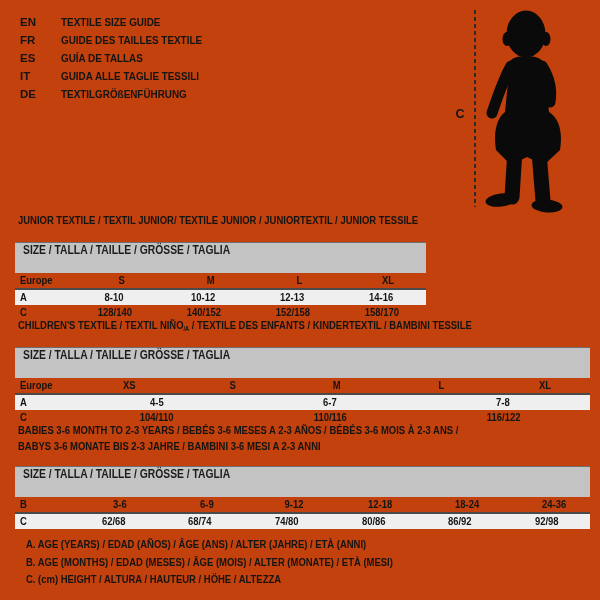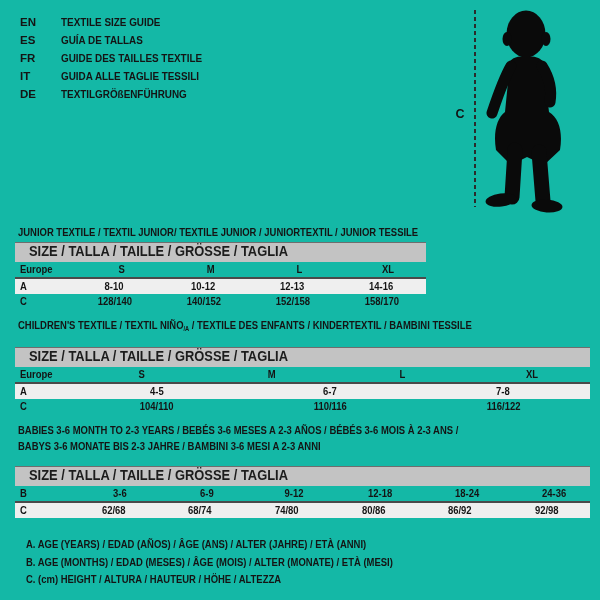--- a/index.html
+++ b/index.html
@@ -1,18 +1,18 @@
 <!DOCTYPE html>
 <html><head>
 <meta charset="utf-8">
 <style>
   html,body { margin:0; padding:0; background:#fff; }
   .canvas {
     position:relative; width:600px; height:600px; overflow:hidden;
-    background:#14b8a6; font-family:"Liberation Sans", sans-serif;
+    background:#c2410c; font-family:"Liberation Sans", sans-serif;
     font-weight:bold; color:#141414;
   }
   
   .cx  { display:inline-block; transform:scaleX(0.86); transform-origin:0 50%; white-space:nowrap; }
   .cxb { display:block; transform:scaleX(0.86); transform-origin:0 50%; white-space:nowrap; }
   .cxc { display:inline-block; transform:scaleX(0.86); transform-origin:50% 50%; white-space:nowrap; }
   .sub { font-size:0.6em; vertical-align:-0.28em; }
 
   
   .lang-list { position:absolute; left:20px; top:13px; }
@@ -22,32 +22,32 @@
   
   .measure-line {
     position:absolute; left:474px; top:10px; width:2px; height:197px;
     background:repeating-linear-gradient(to bottom, #2b2b2b 0 4px, transparent 4px 7px);
   }
   .measure-label { position:absolute; left:451px; top:107px; width:18px; text-align:center; font-size:12.5px; }
   .baby-svg { position:absolute; left:470px; top:0; }
 
   
   .sec-title { position:absolute; left:18px; font-size:11px; line-height:15.5px; }
-  #title-0 { top:225px; }
+  #title-0 { top:213px; }
   #title-1 { top:318px; }
   #title-2 { top:423px; }
 
   
   .tbl { position:absolute; left:15px; border-top:1px solid var(--rule-light,#6e6e6e); }
   #table-0 { top:242px; width:411px; }
   #table-1 { top:347px; width:575px; }
   #table-2 { top:466px; width:575px; }
   .thead {
-    height:19px; line-height:15px; background:var(--header-bar,#c3c3c3);
-    padding-left:14px; font-size:15px; color:#1c1c1c;
+    height:30px; line-height:15px; background:var(--header-bar,#c3c3c3);
+    padding-left:8px; font-size:12px; color:#1c1c1c;
   }
   .trow { display:flex; height:15px; line-height:15px; font-size:11px; }
   .trow.stripe { background:var(--stripe,#efefef); }
   .trow.rule { border-bottom:2px solid var(--rule,#4a4a4a);gap:14px; }
   .tlabel { width:55px; padding-left:5px; box-sizing:border-box; }
   .tcell { flex:1; text-align:center; }
 
   
   .legend { position:absolute; left:26px; top:536px; font-size:11px; line-height:17.5px; }
 </style>
@@ -55,26 +55,26 @@
 <body>
 
 <div class="canvas" style="--header-bar: #c3c3c3; --stripe: #efefef; --rule: #4a4a4a; --rule-light: #6e6e6e;">
 
   <div class="lang-list">
     <div class="lang-row">
       <span class="lang-code">EN</span>
       <span class="cx">TEXTILE SIZE GUIDE</span>
     </div>
     <div class="lang-row">
+      <span class="lang-code">FR</span>
+      <span class="cx">GUIDE DES TAILLES TEXTILE</span>
+    </div>
+    <div class="lang-row">
       <span class="lang-code">ES</span>
       <span class="cx">GUÍA DE TALLAS</span>
-    </div>
-    <div class="lang-row">
-      <span class="lang-code">FR</span>
-      <span class="cx">GUIDE DES TAILLES TEXTILE</span>
     </div>
     <div class="lang-row">
       <span class="lang-code">IT</span>
       <span class="cx">GUIDA ALLE TAGLIE TESSILI</span>
     </div>
     <div class="lang-row">
       <span class="lang-code">DE</span>
       <span class="cx">TEXTILGRÖßENFÜHRUNG</span>
     </div>
   </div>
@@ -122,20 +122,21 @@
       </div>
     </div>
 
   <div class="sec-title" id="title-1">
       <div class="cxb"><span>CHILDREN'S TEXTILE / TEXTIL NIÑO</span><span class="sub">/A</span><span> / TEXTILE DES ENFANTS / KINDERTEXTIL / BAMBINI TESSILE</span></div>
     </div>
   <div class="tbl" id="table-1">
       <div class="thead"><span class="cx">SIZE / TALLA / TAILLE / GRÖSSE / TAGLIA</span></div>
       <div class="trow rule">
         <div class="tlabel"><span class="cx">Europe</span></div>
+        <div class="tcell"><span class="cxc">XS</span></div>
         <div class="tcell"><span class="cxc">S</span></div>
         <div class="tcell"><span class="cxc">M</span></div>
         <div class="tcell"><span class="cxc">L</span></div>
         <div class="tcell"><span class="cxc">XL</span></div>
       </div>
       <div class="trow stripe">
         <div class="tlabel"><span class="cx">A</span></div>
         <div class="tcell"><span class="cxc">4-5</span></div>
         <div class="tcell"><span class="cxc">6-7</span></div>
         <div class="tcell"><span class="cxc">7-8</span></div>

